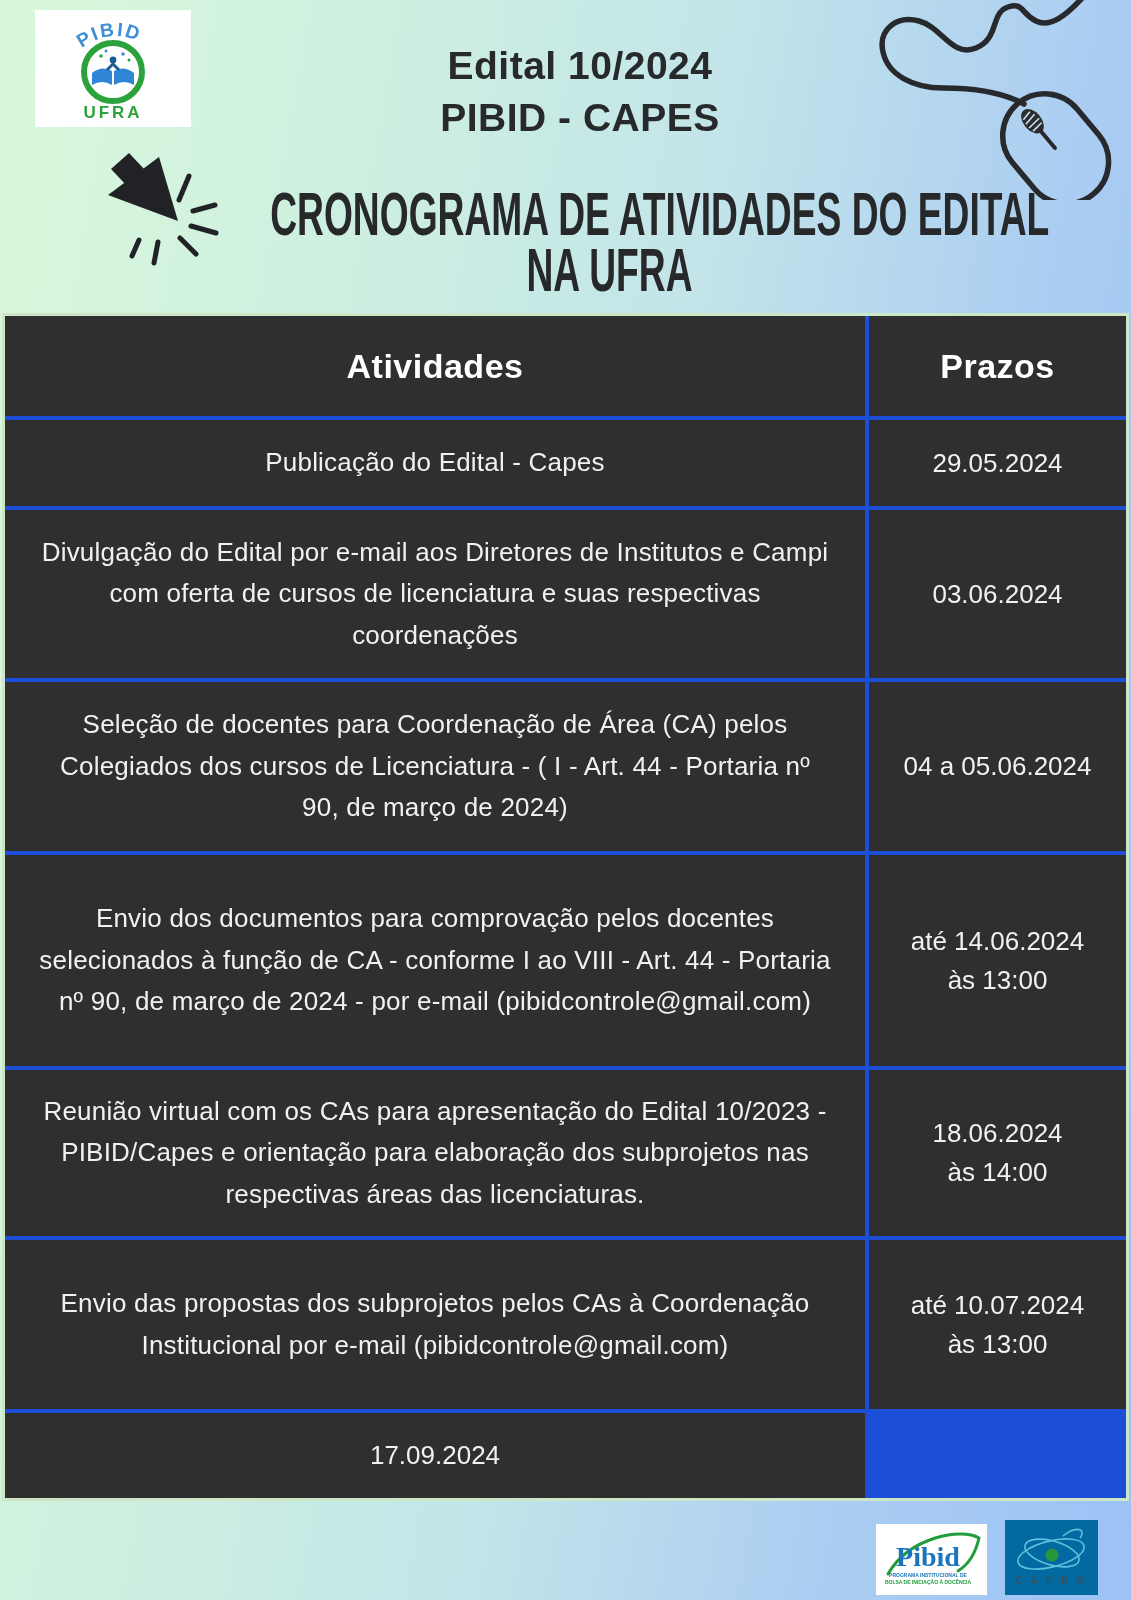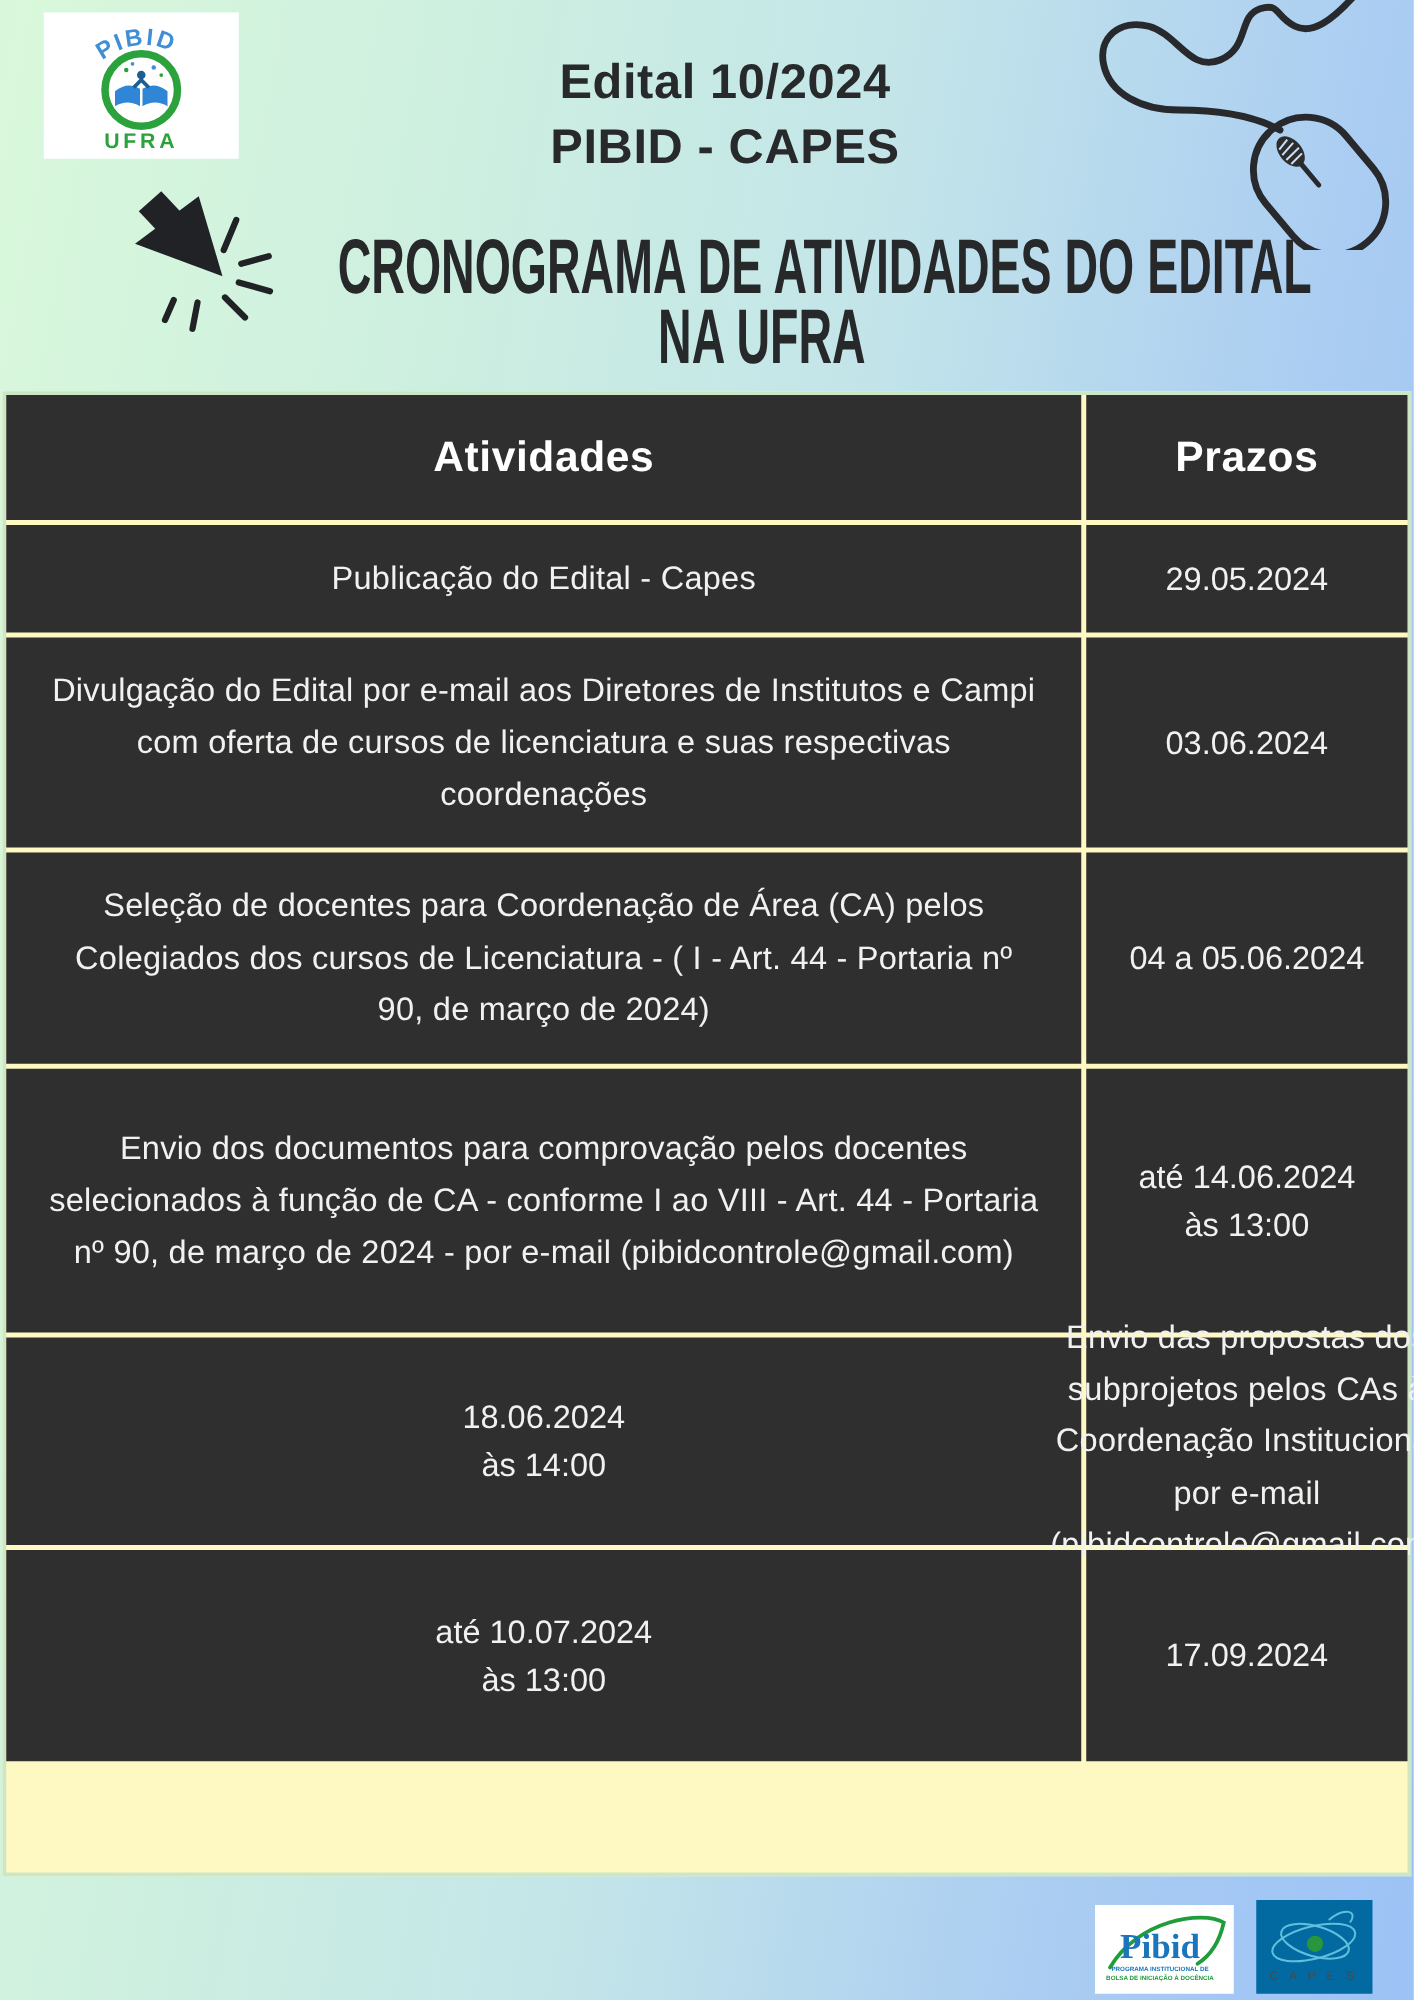--- a/index.html
+++ b/index.html
@@ -22,21 +22,21 @@
   }
   .heading-line{
     display:block;font-weight:bold;font-size:62px;line-height:56px;
     transform:scaleX(.60);transform-origin:50% 50%;white-space:nowrap;letter-spacing:0;
   }
   .mouse-art{position:absolute;left:850px;top:0;width:281px;height:200px;}
   .cursor-art{position:absolute;left:95px;top:140px;width:130px;height:130px;}
 
   .schedule{
     position:absolute;left:2px;top:313px;width:1121px;
-    background:#fef9c3;border:3px solid #cde7c6;
+    background:#1d4ed8;border:3px solid #cde7c6;
     display:grid;
     grid-template-columns:860px 257px;
     grid-template-rows:100px 86px 168px 169px 211px 166px 169px 85px;
     gap:4px;
   }
   .cell{
     background:#2f2f30;color:#f1f1ef;
     display:flex;align-items:center;justify-content:center;text-align:center;
   }
   .hdr{font-size:34px;font-weight:bold;letter-spacing:.5px;color:#ffffff;}
@@ -125,20 +125,21 @@
   <div class="cell activity">Divulgação do Edital por e-mail aos Diretores de Institutos e Campi com oferta de cursos de licenciatura e suas respectivas coordenações</div>
   <div class="cell deadline">03.06.2024</div>
 
   <div class="cell activity">Seleção de docentes para Coordenação de Área (CA)  pelos Colegiados dos cursos de Licenciatura -  ( I - Art. 44  - Portaria nº 90, de março de 2024)</div>
   <div class="cell deadline">04 a  05.06.2024</div>
 
   <div class="cell activity">Envio dos documentos para comprovação pelos docentes selecionados  à função de CA - conforme  I ao VIII - Art. 44 - Portaria nº 90, de março de 2024 - por e-mail (pibidcontrole@gmail.com)</div>
   <div class="cell deadline">até  14.06.2024
 às 13:00</div>
 
+  <div class="cell activity">Reunião virtual com os CAs para apresentação do Edital 10/2023 - PIBID/Capes e orientação para elaboração dos subprojetos nas respectivas áreas das licenciaturas.</div>
   <div class="cell deadline">18.06.2024
 às 14:00</div>
 
   <div class="cell activity">Envio das propostas dos subprojetos pelos CAs à Coordenação Institucional  por e-mail (pibidcontrole@gmail.com)</div>
   <div class="cell deadline">até 10.07.2024
 às 13:00</div>
 
   <div class="cell deadline">17.09.2024</div>
 </div>
 

